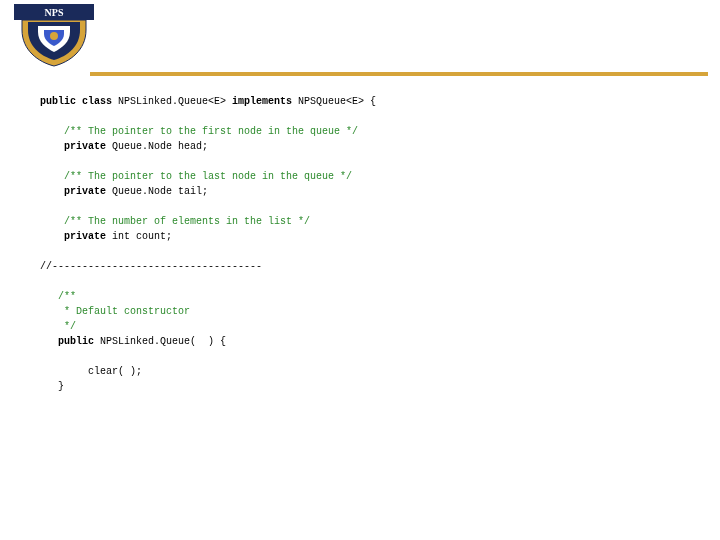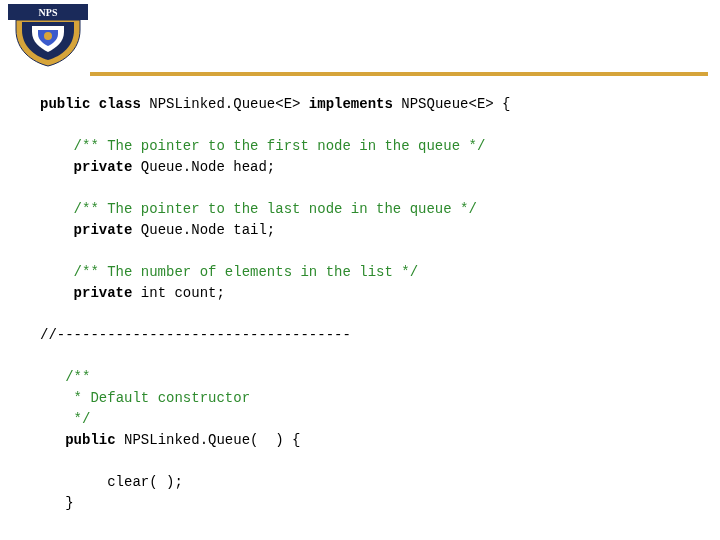--- a/index.html
+++ b/index.html
@@ -8,41 +8,41 @@
   width: 720px;
   height: 540px;
   background: #fff;
   font-family: Arial, Helvetica, sans-serif;
   overflow: hidden;
 }
 .header {
   display: flex;
   align-items: center;
   gap: 12px;
-  padding: 4px 8px 0 8px;
+  padding: 4px 8px 0 14px;
 }
 .logo {
   width: 80px;
   height: 64px;
   flex-shrink: 0;
 }
 .title {
   font-size: 30px;
   color: #2b2b6b;
   font-weight: 400;
   padding-top: 8px;
 }
 .underline {
   height: 4px;
   background: #d6a43a;
   margin: 4px 12px 0 90px;
 }
 .code {
   font-family: "Courier New", Courier, monospace;
-  font-size: 14px;
+  font-size: 10px;
   line-height: 1.5;
   padding: 18px 0 0 40px;
   white-space: pre;
 }
 .kw { font-weight: bold; }
 .cm { color: #2e8b2e; }
 </style>
 </head>
 <body>
 

